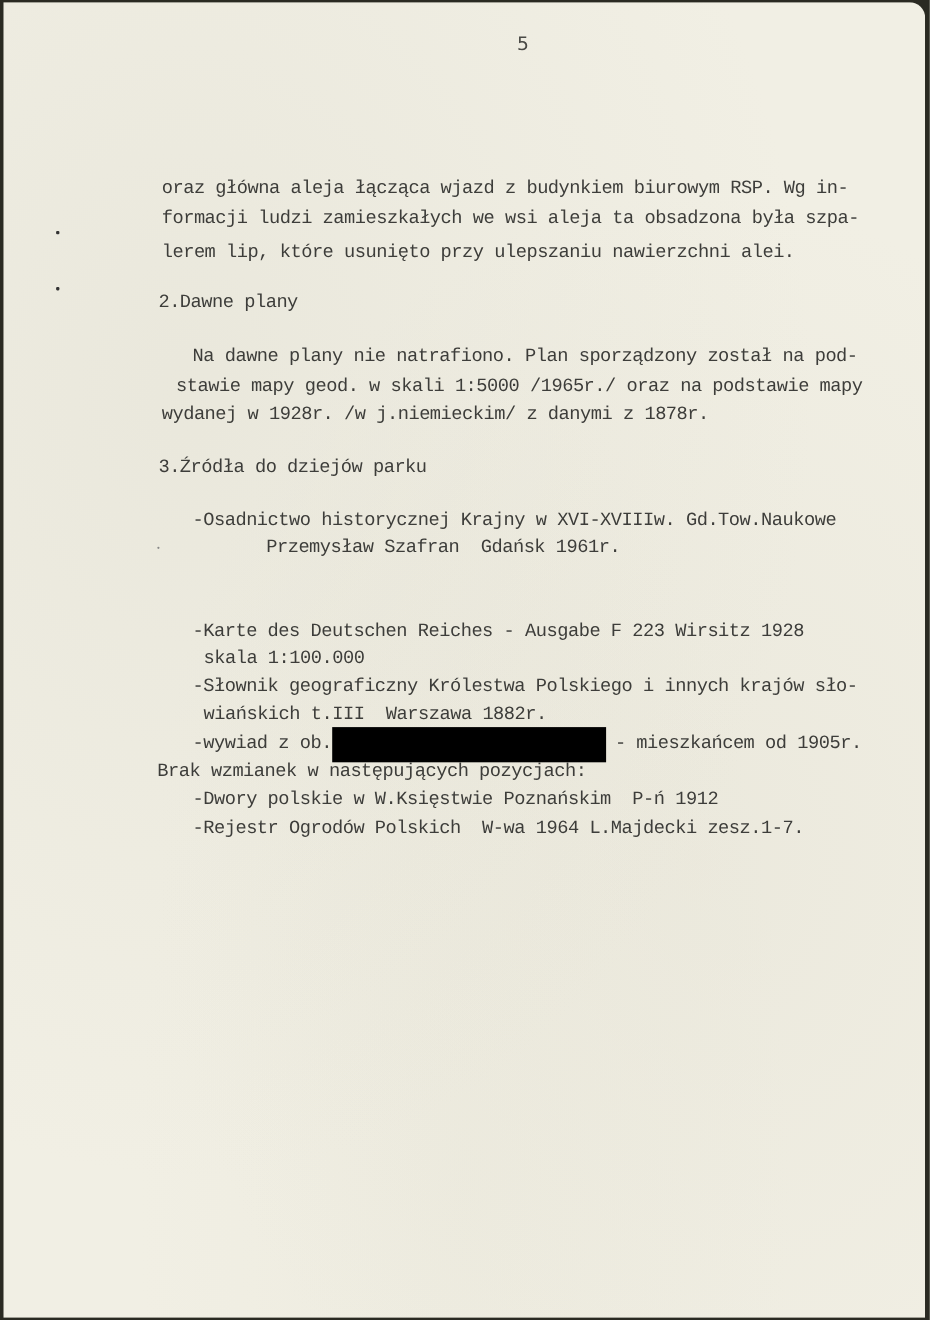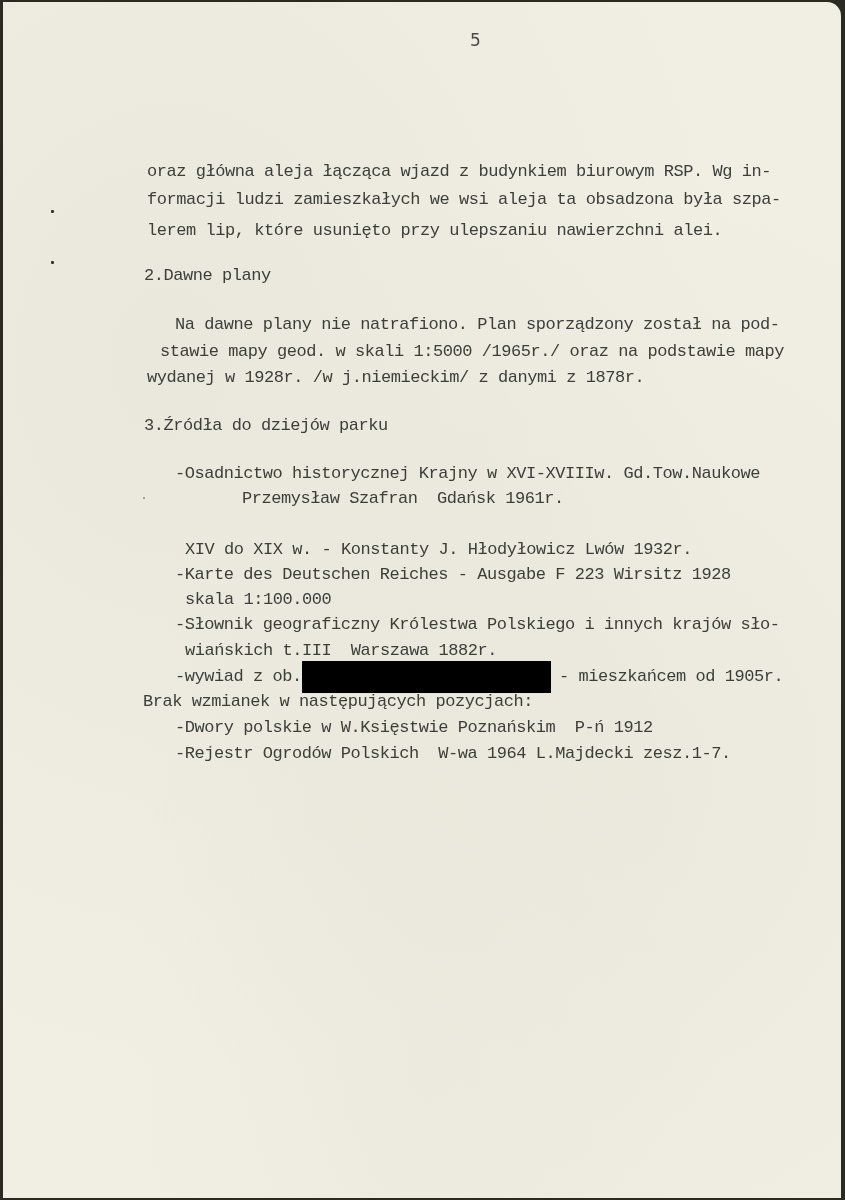--- a/index.html
+++ b/index.html
@@ -70,21 +70,20 @@
   <div class="typed" style="left:141px; top:264px;">2.Dawne plany</div>
   <div class="typed" style="left:172px; top:313px;">Na dawne plany nie natrafiono. Plan sporządzony został na pod-</div>
   <div class="typed" style="left:144px; top:340px;margin-left:13px;">stawie mapy geod. w skali 1:5000 /1965r./ oraz na podstawie mapy</div>
   <div class="typed" style="left:144px; top:366px;">wydanej w 1928r. /w j.niemieckim/ z danymi z 1878r.</div>
 
   <div class="typed" style="left:141px; top:414px;">3.Źródła do dziejów parku</div>
 
   <div class="typed" style="left:172px; top:462px;">-Osadnictwo historycznej Krajny w XVI-XVIIIw. Gd.Tow.Naukowe</div>
   <div class="typed" style="left:200px; top:487px;margin-left:39px;">Przemysław Szafran  Gdańsk 1961r.</div>
 
-  <div class="typed" style="left:182px; top:538px;">XIV do XIX w. - Konstanty J. Hłodyłowicz Lwów 1932r.</div>
 
   <div class="typed" style="left:172px; top:563px;">-Karte des Deutschen Reiches - Ausgabe F 223 Wirsitz 1928</div>
   <div class="typed" style="left:182px; top:588px;">skala 1:100.000</div>
 
   <div class="typed" style="left:172px; top:613px;">-Słownik geograficzny Królestwa Polskiego i innych krajów sło-</div>
   <div class="typed" style="left:182px; top:639px;">wiańskich t.III  Warszawa 1882r.</div>
 
   <div class="typed" style="left:172px; top:665px;">-wywiad z ob.</div>
   <div class="redaction"></div>
   <div class="typed" style="left:556px; top:665px;">- mieszkańcem od 1905r.</div>

